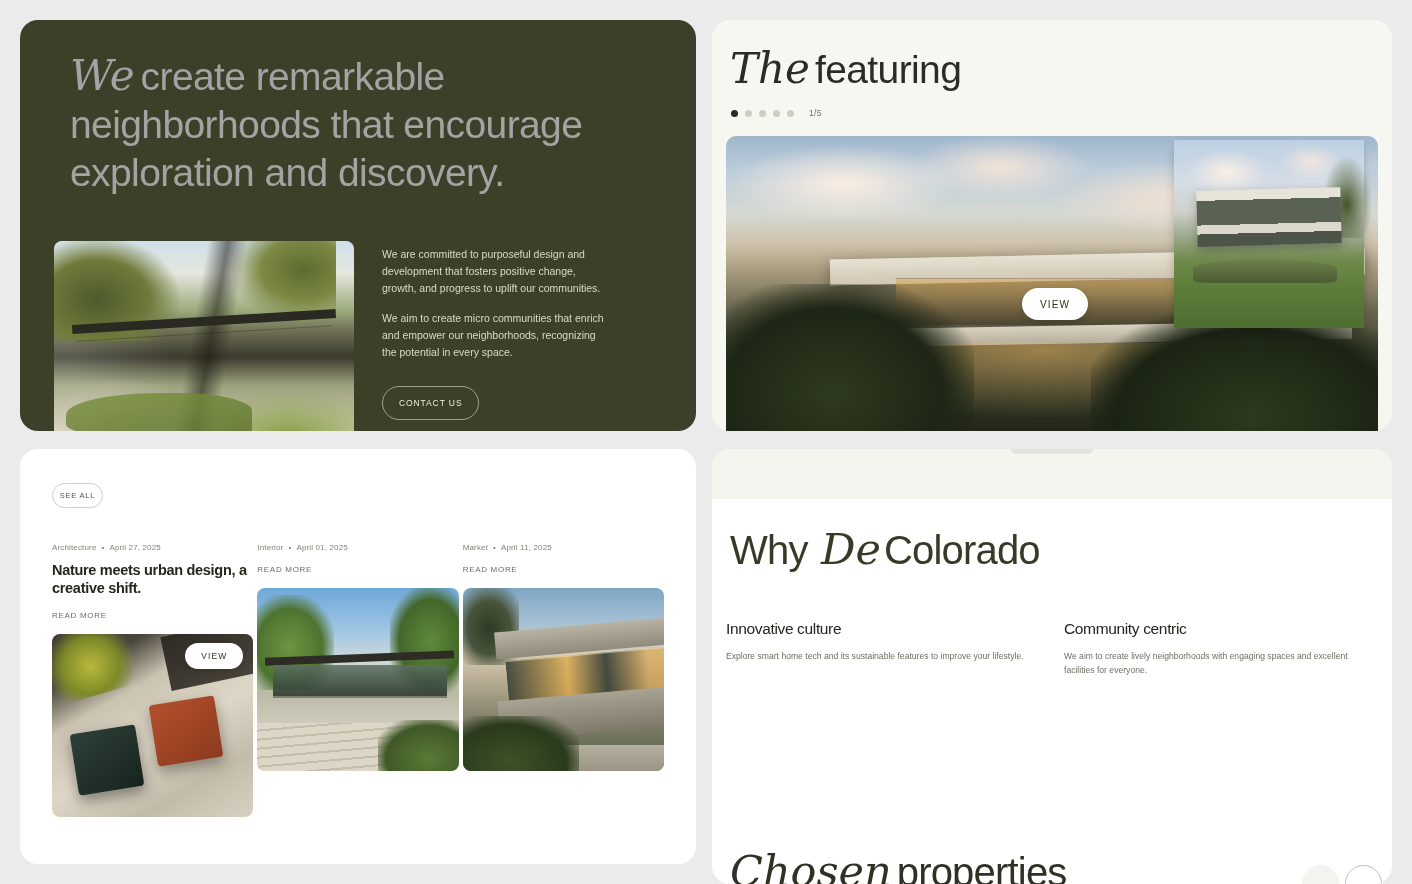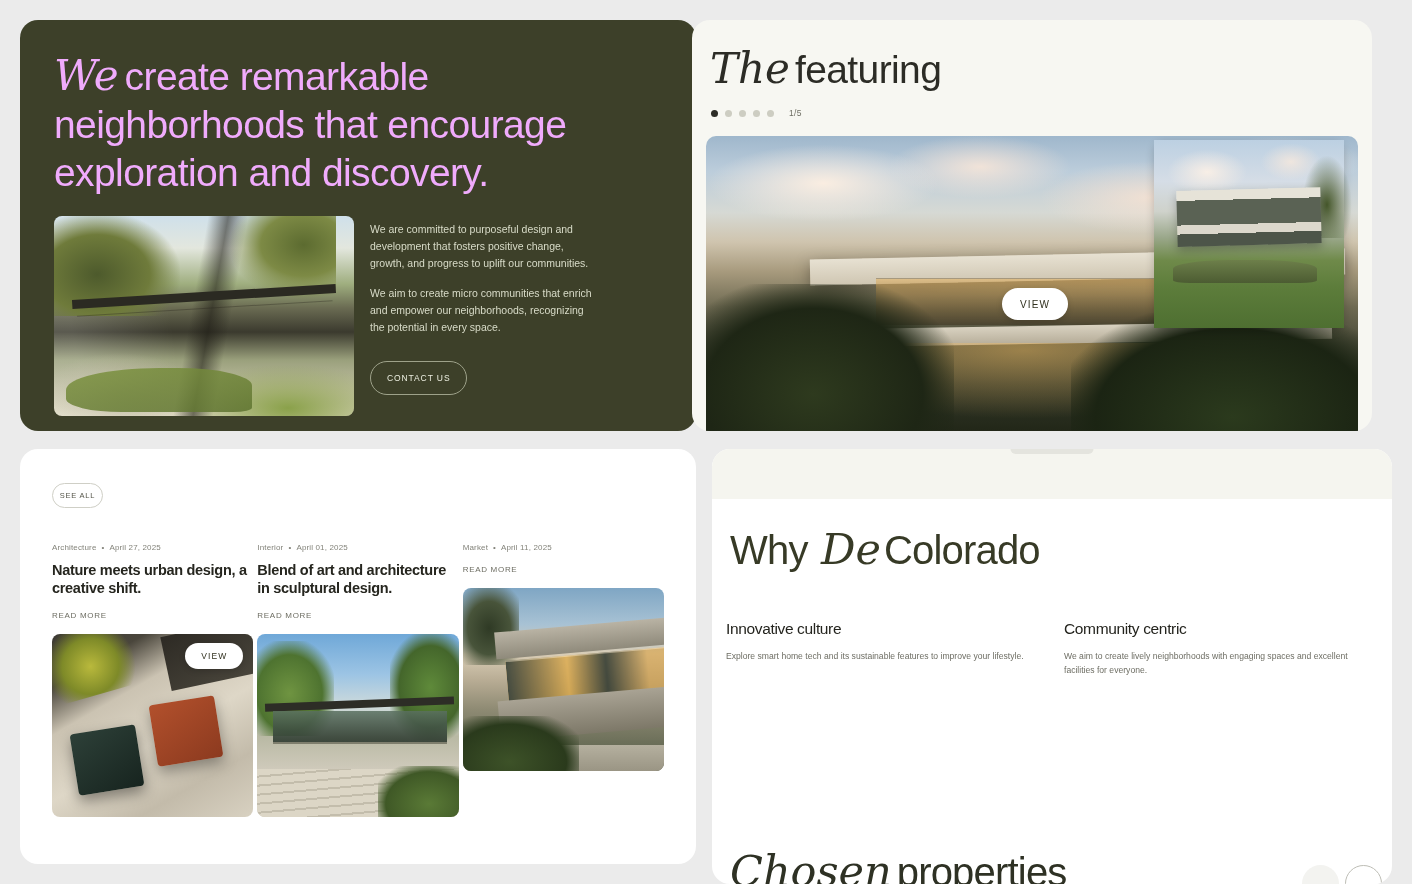--- a/index.html
+++ b/index.html
@@ -19,47 +19,48 @@
 
   
   #hero {
     left: 20px; top: 20px; width: 676px; height: 411px;
     background: #3d4029;
     border-radius: 18px;
     padding: 30px 34px 0 34px;
   }
   #hero h1 {
     font-size: 39px; line-height: 1.22; font-weight: 400;
-    color: #f0abfc; letter-spacing: -0.6px;
+    color: #a3a3a3; letter-spacing: -0.6px;
     max-width: 620px;
+    margin-left: 16px;
   }
   .script { font-family: "DejaVu Serif", serif; font-style: italic;
             font-weight: 400; letter-spacing: 0px; }
   #hero .script { font-size: 42px; padding-right: 6px; }
 
-  #hero-body { display: flex; gap: 16px; margin-top: 20px; }
+  #hero-body { display: flex; gap: 28px; margin-top: 45px; }
   #hero-img {
     width: 300px; height: 200px; border-radius: 8px;
     flex: 0 0 300px; overflow: hidden; position: relative;
   }
   #hero-copy { padding-top: 5px; max-width: 222px; }
   #hero-copy p {
     font-size: 10.5px; line-height: 1.62; color: #d8dbc8; margin-bottom: 13px;
   }
   .pill-btn {
     display: inline-flex; align-items: center; justify-content: center;
     border: 1px solid #9ea28a; border-radius: 999px;
     color: #eceee0; font-size: 8.5px; letter-spacing: 0.9px;
     height: 25px; padding: 16px 16px; margin-top: 12px;
     background: transparent; cursor: pointer;
   }
 
   
   #featured {
-    left: 692px; top: 20px; width: 680px; height: 411px;
+    left: 712px; top: 20px; width: 680px; height: 411px;
     background: #f7f7f2;
     padding: 26px 0 0 0;
   }
   #featured h2 {
     font-size: 39px; font-weight: 400; color: #2c2c26;
     letter-spacing: -0.6px; padding-left: 18px; line-height: 1.1;
   }
   #featured h2 .script { font-size: 42px; padding-right: 5px; }
   .dots { display: flex; align-items: center; gap: 7px; padding: 16px 0 12px 19px; }
   .dot { width: 7px; height: 7px; border-radius: 50%; background: #cdcdc2; }
@@ -389,21 +390,20 @@
           <div class="ph-wallet-a"></div>
           <div class="ph-wallet-b"></div>
           <div class="view-badge">VIEW</div>
         </div>
       </article>
 
       <article class="article">
         <div class="art-meta">
           <span>Interior</span><span class="sep">•</span><span>April 01, 2025</span>
         </div>
-        <h3 class="art-title">Blend of art and architecture in sculptural design.</h3>
         <span class="art-more">READ MORE</span>
         <div class="art-img">
           <div class="img-base ph-pav"></div>
           <div class="ph-pav-trees"></div>
           <div class="ph-pav-trees2"></div>
           <div class="ph-pav-roof"></div>
           <div class="ph-pav-glass"></div>
           <div class="ph-pav-steps"></div>
           <div class="ph-pav-hedge"></div>
         </div>

